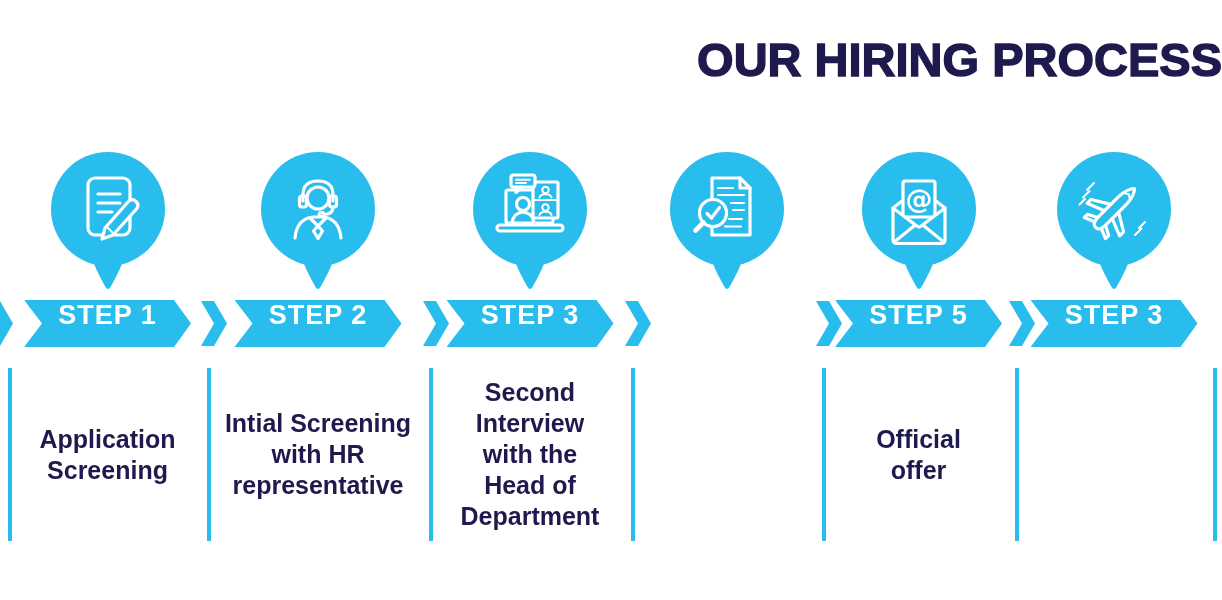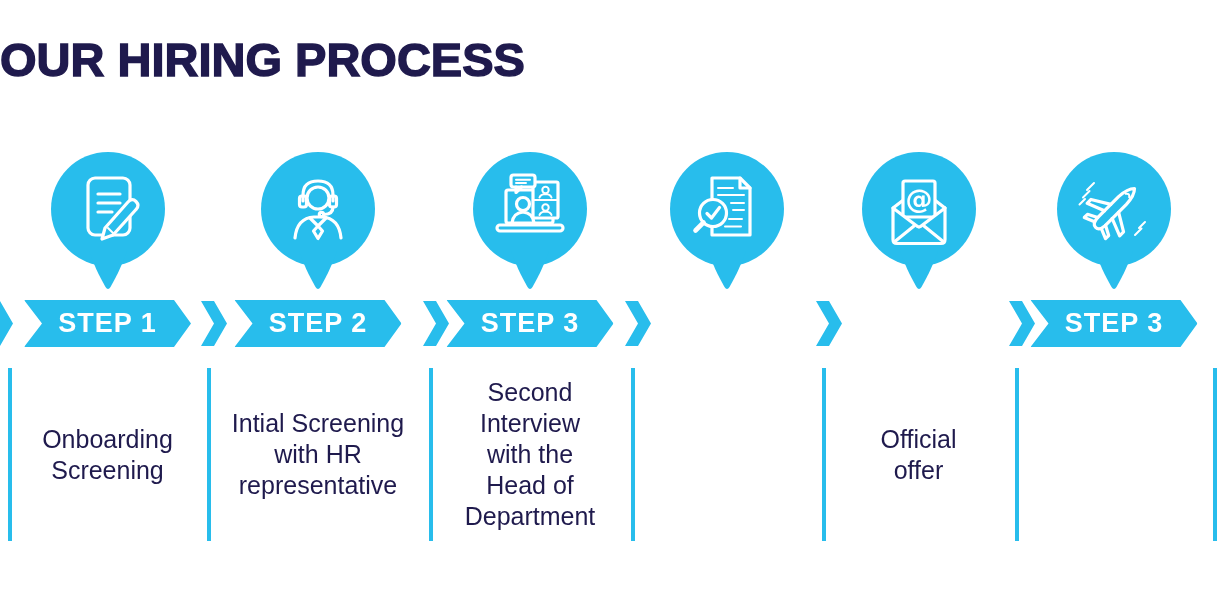--- a/index.html
+++ b/index.html
@@ -10,21 +10,21 @@
   *{margin:0;padding:0;box-sizing:border-box;}
   html,body{width:1222px;height:600px;}
   body{
     position:relative;
     background:var(--white);
     font-family:"Liberation Sans", sans-serif;
     overflow:hidden;
   }
   .page-title{
     position:absolute;top:32px;left:0;width:100%;
-    text-align:left;
+    text-align:right;
     font-size:47px;font-weight:800;
     color:var(--navy);
     -webkit-text-stroke:1.4px var(--navy);
     letter-spacing:0px;
   }
   .step-col{position:absolute;top:0;height:600px;}
   .col-1{left:8px;width:199px;}
   .col-2{left:207px;width:222px;}
   .col-3{left:429px;width:202px;}
   .col-4{left:631px;width:191px;}
@@ -42,29 +42,29 @@
   .icfill{fill:var(--cyan);stroke:#fff;stroke-width:3.2;stroke-linecap:round;stroke-linejoin:round;}
   .thin{stroke-width:2;}
   .bold{stroke-width:4.6;}
 
   .banner{
     position:absolute;top:300px;left:50%;
     transform:translateX(-50%);
     width:167px;height:47px;
     background:var(--cyan);
     clip-path:polygon(0 0, calc(100% - 17px) 0, 100% 50%, calc(100% - 17px) 100%, 0 100%, 18px 50%);
-    display:flex;align-items:center;justify-content:center;
+    display:flex;align-items:flex-start;justify-content:center;
     color:#fff;font-size:27px;font-weight:bold;letter-spacing:1px;
   }
   .desc{
     position:absolute;top:368px;height:173px;left:-4px;right:-4px;
     display:flex;align-items:center;justify-content:center;
     text-align:center;
     color:var(--navy);
-    font-size:25px;font-weight:normal;line-height:31px;
+    font-size:25px;font-weight:bold;line-height:31px;
     white-space:pre-line;
   }
   .divider{
     position:absolute;top:368px;width:4px;height:173px;
     background:var(--cyan);
   }
   .chevron{
     position:absolute;top:301px;width:26px;height:45px;
     background:var(--cyan);
     clip-path:polygon(0 0, 50% 0, 100% 50%, 50% 100%, 0 100%, 50% 50%);
@@ -82,21 +82,21 @@
       <path class="bg" d="M41 100 C47 117 53 128 57.5 136 Q60 140 62.5 136 C67 128 73 117 79 100 Z"></path>
       <rect class="ic" x="40" y="27" width="42" height="57" rx="7"></rect>
       <path class="ic" d="M50 43 H72 M50 52 H72 M50 61 H64"></path>
       <path class="icfill" d="M54 88 L57 77 L80 51 Q84 46.5 88 50.5 Q92 54.5 88 58.5 L65 84 Z"></path>
       <path class="ic thin" d="M60 77 L66 83"></path>
     </svg>
   </div>
   <div class="banner">
     <span>STEP 1</span>
   </div>
-  <div class="desc">Onboarding
+  <div class="desc">Application
 Screening</div>
 </div>
 
 <div class="step-col col-2">
   <div class="bubble">
     <svg viewBox="0 0 120 146">
       <circle class="bg" cx="60" cy="58" r="57"></circle>
       <path class="bg" d="M41 100 C47 117 53 128 57.5 136 Q60 140 62.5 136 C67 128 73 117 79 100 Z"></path>
       <circle class="ic" cx="60" cy="47" r="11"></circle>
       <path class="ic" d="M45 50 V44 Q45 30 60 30 Q75 30 75 44 V50"></path>
@@ -167,20 +167,23 @@
     <svg viewBox="0 0 120 146">
       <circle class="bg" cx="60" cy="58" r="57"></circle>
       <path class="bg" d="M41 100 C47 117 53 128 57.5 136 Q60 140 62.5 136 C67 128 73 117 79 100 Z"></path>
       <path class="ic" d="M34 57 L60 37 L86 57"></path>
       <rect class="icfill" x="44" y="30" width="32" height="36" rx="2"></rect>
       <text x="60" y="57" text-anchor="middle" font-size="27" font-weight="bold" fill="#ffffff" font-family="'DejaVu Sans', sans-serif">@</text>
       <path class="icfill" d="M34 57 L58.5 75.5 Q60 76.5 61.5 75.5 L86 57 V88.5 Q86 92.5 82 92.5 H38 Q34 92.5 34 88.5 Z"></path>
       <path class="ic" d="M36.5 90 L55 75 M83.5 90 L65 75"></path>
     </svg>
   </div>
+  <div class="banner">
+    <span>STEP 5</span>
+  </div>
   <div class="desc">Official
 offer</div>
 </div>
 
 <div class="step-col col-6">
   <div class="bubble">
     <svg viewBox="0 0 120 146">
       <circle class="bg" cx="60" cy="58" r="57"></circle>
       <path class="bg" d="M41 100 C47 117 53 128 57.5 136 Q60 140 62.5 136 C67 128 73 117 79 100 Z"></path>
       <g transform="rotate(-45 60 58)">

